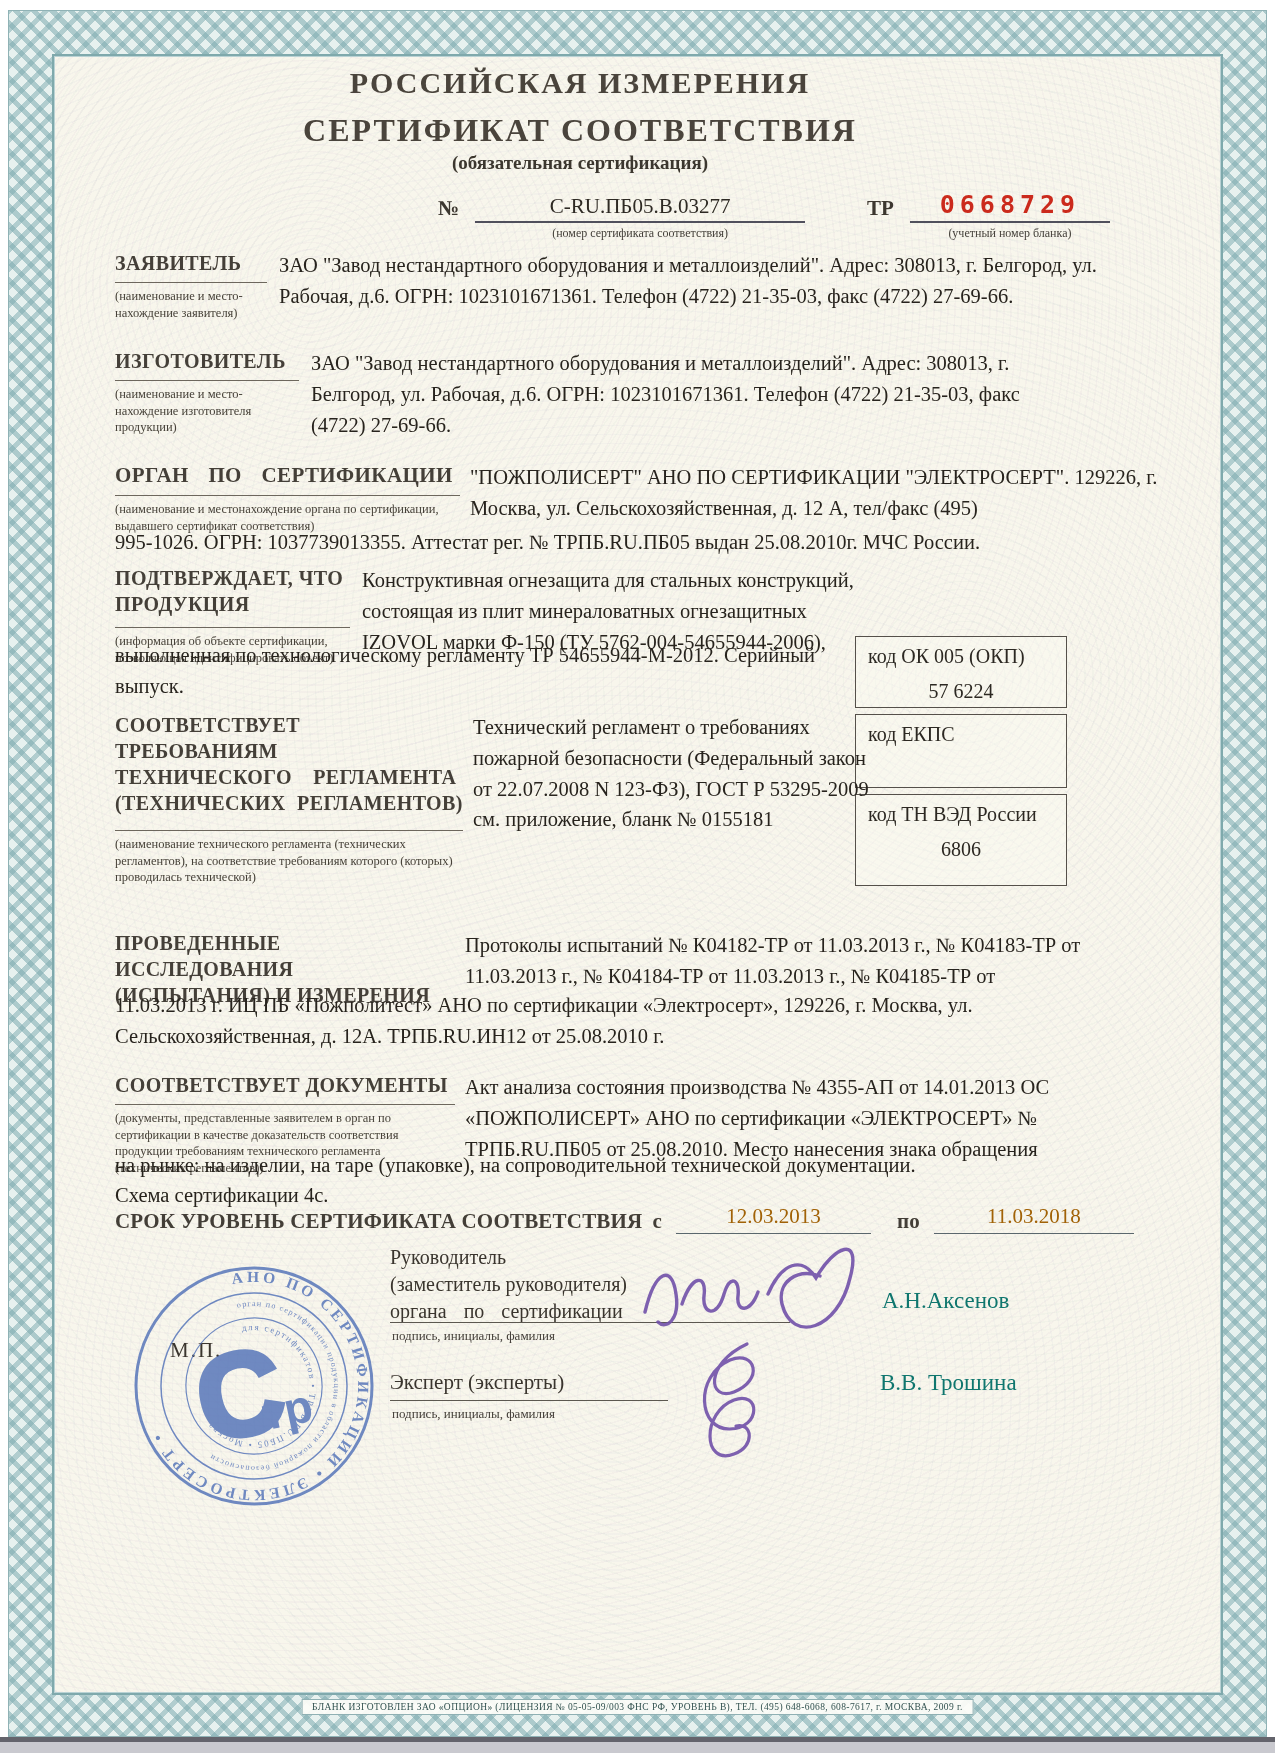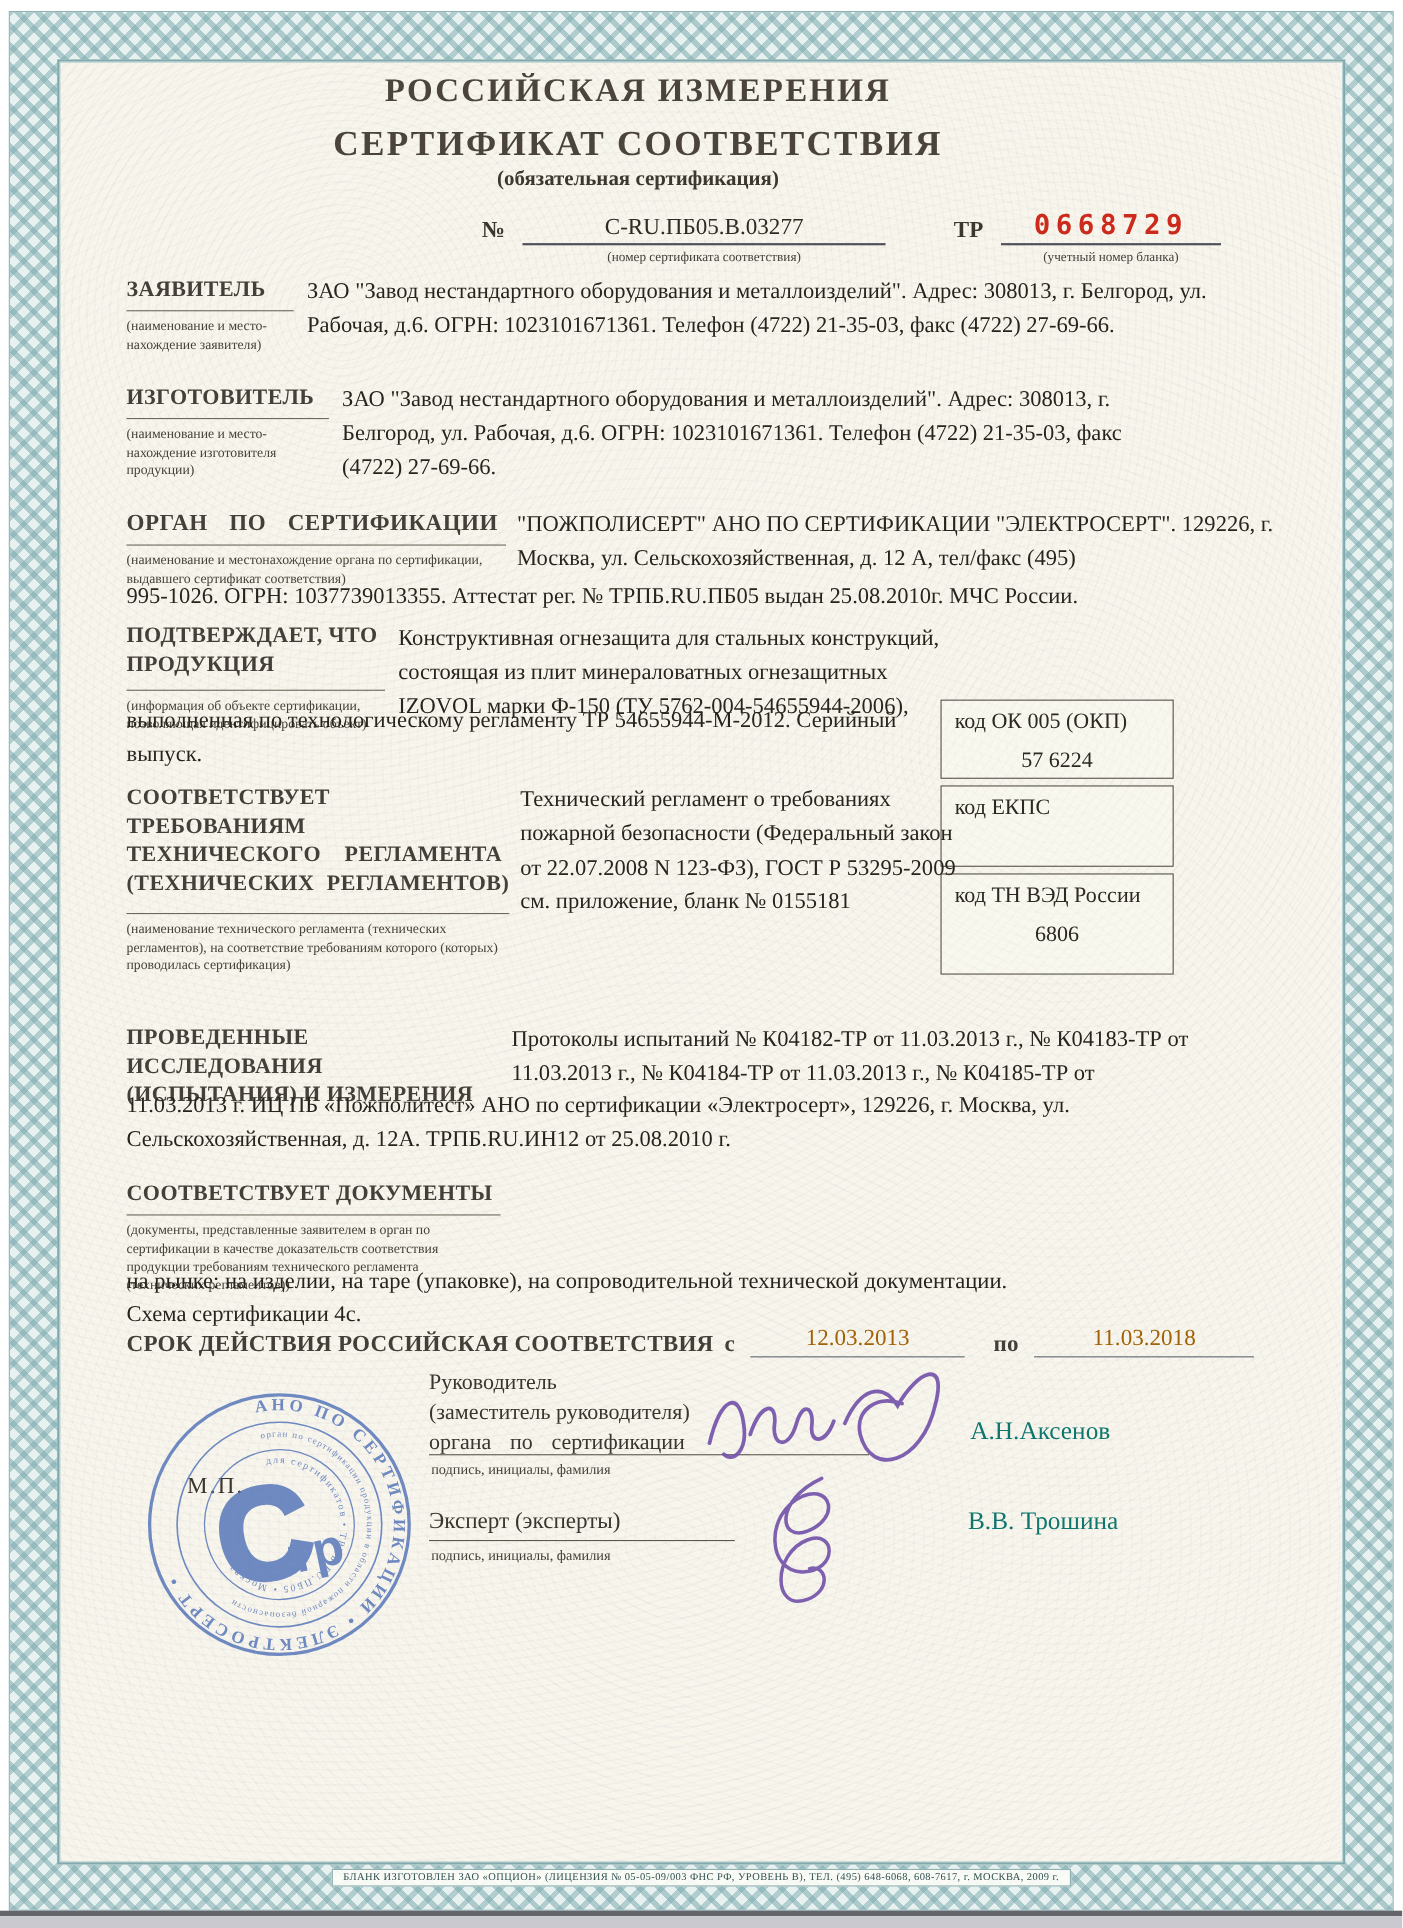--- a/index.html
+++ b/index.html
@@ -154,46 +154,47 @@
     <div class="cb-label">код ТН ВЭД России</div>
     <div class="cb-value">6806</div>
   </div>
 
   <div class="sec" style="top:712px;width:760px">
     <div style="width:348px;flex:0 0 auto">
       <div class="lbl">СООТВЕТСТВУЕТ ТРЕБОВАНИЯМ</div>
       <div class="lbl" style="word-spacing:16px">ТЕХНИЧЕСКОГО РЕГЛАМЕНТА</div>
       <div class="lbl" style="word-spacing:6px">(ТЕХНИЧЕСКИХ РЕГЛАМЕНТОВ)</div>
       <div class="rule" style="margin-top:14px"></div>
-      <div class="sub">(наименование технического регламента (технических регламентов), на соответствие требованиям которого (которых) проводилась сертификация)</div>
+      <div class="sub">(наименование технического регламента (технических регламентов), на соответствие требованиям которого (которых) проводилась технической)</div>
     </div>
     <div class="txt" style="padding-left:10px">Технический регламент о требованиях пожарной безопасности (Федеральный закон от 22.07.2008 N 123-ФЗ), ГОСТ Р 53295-2009 см. приложение, бланк № 0155181</div>
   </div>
 
   <div class="sec" style="top:930px;width:1048px">
     <div style="width:340px;flex:0 0 auto">
       <div class="lbl">ПРОВЕДЕННЫЕ ИССЛЕДОВАНИЯ</div>
       <div class="lbl">(ИСПЫТАНИЯ) И ИЗМЕРЕНИЯ</div>
     </div>
     <div class="txt" style="padding-left:10px">Протоколы испытаний № К04182-ТР от 11.03.2013 г., № К04183-ТР от 11.03.2013 г., № К04184-ТР от 11.03.2013 г.,  № К04185-ТР от</div>
   </div>
   <div class="abs txt" style="top:990px;left:115px;width:1048px">11.03.2013 г. ИЦ ПБ «Пожполитест» АНО по сертификации «Электросерт», 129226, г. Москва, ул. Сельскохозяйственная, д. 12А.  ТРПБ.RU.ИН12 от 25.08.2010 г.</div>
 
   <div class="sec" style="top:1072px;width:1048px">
     <div style="width:340px;flex:0 0 auto">
       <div class="lbl">СООТВЕТСТВУЕТ ДОКУМЕНТЫ</div>
       <div class="rule"></div>
       <div class="sub">(документы, представленные заявителем в орган по сертификации в качестве доказательств соответствия продукции требованиям технического регламента (технических регламентов))</div>
     </div>
+    <div class="txt" style="padding-left:10px">Акт анализа состояния производства № 4355-АП от 14.01.2013 ОС «ПОЖПОЛИСЕРТ» АНО по сертификации «ЭЛЕКТРОСЕРТ» № ТРПБ.RU.ПБ05 от 25.08.2010. Место нанесения знака обращения</div>
   </div>
   <div class="abs txt" style="top:1150px;left:115px;width:1048px">на рынке: на изделии, на таре (упаковке), на сопроводительной технической документации.</div>
   <div class="abs txt" style="top:1180px;left:115px;width:1048px">Схема сертификации 4с.</div>
 
   <div class="validity">
-    <span class="v-label">СРОК ДЕЙСТВИЯ РОССИЙСКАЯ СООТВЕТСТВИЯ</span>
+    <span class="v-label">СРОК УРОВЕНЬ СЕРТИФИКАТА СООТВЕТСТВИЯ</span>
     <span class="v-label" style="margin-left:10px">с</span>
     <div class="date-cell" style="width:195px">12.03.2013</div>
     <span class="v-label" style="margin-left:26px">по</span>
     <div class="date-cell" style="width:200px">11.03.2018</div>
   </div>
 
   <div class="abs role" style="top:1244px;left:390px;width:280px">
     <div>Руководитель</div>
     <div>(заместитель руководителя)</div>
     <div style="word-spacing:12px">органа по сертификации</div>

